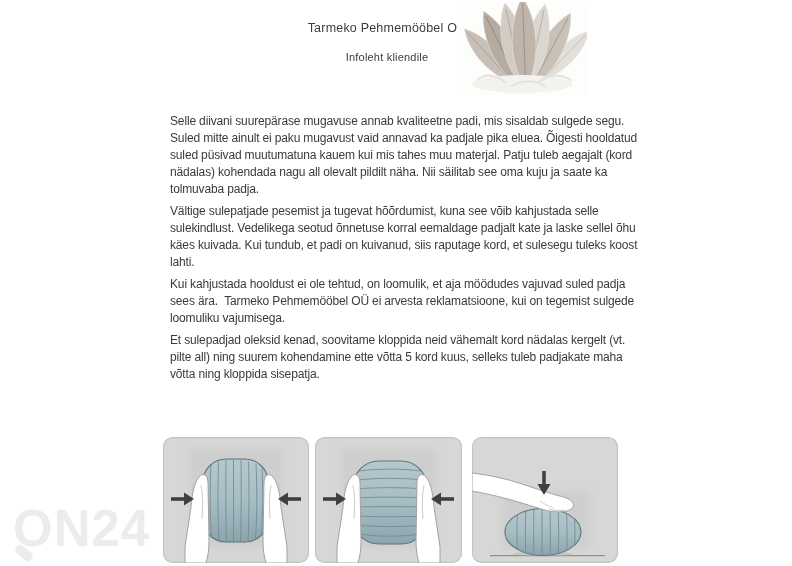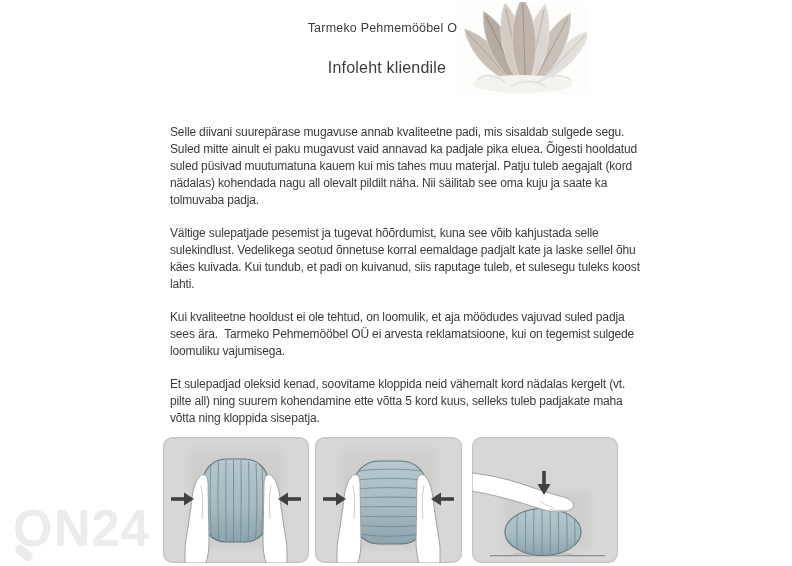--- a/index.html
+++ b/index.html
@@ -6,28 +6,28 @@
   .page{
     position:relative; width:792px; height:566px; background:#ffffff;
     font-family:"Liberation Sans", sans-serif; overflow:hidden;
   }
   
   .header-text{
     position:absolute; left:167px; top:21px; width:440px; text-align:center;
     color:#3c3c3c;
   }
   .company{font-size:12.5px; letter-spacing:.2px;}
-  .subtitle{font-size:16px; margin-top:24px; letter-spacing:.2px;}
+  .subtitle{font-size:11px; margin-top:16px; letter-spacing:.2px;}
   .feather-photo{position:absolute; left:457px; top:2px; width:130px; height:93px;}
   
   .body-copy{
     position:absolute; left:170px; top:108px; width:478px;
     font-size:12px; line-height:17px; color:#3a3a3a; letter-spacing:-0.15px;
   }
-  .body-copy p{margin:16px 0 4px 0; white-space:pre-wrap;}
+  .body-copy p{margin:5px 0 4px 0; white-space:pre-wrap;}
   
   .panel{position:absolute; top:437px; height:126px;}
   .panel svg{display:block;}
   .panel-1{left:163px; width:146px;}
   .panel-2{left:315px; width:147px;}
   .panel-3{left:472px; width:146px;}
   
   .watermark{position:absolute; left:13px; top:501px; width:150px; height:62px;}
   .watermark .wm-text{
     font-size:51px; font-weight:bold; color:#ececea; letter-spacing:1px; line-height:56px;
@@ -80,22 +80,22 @@
           <path d="M0,-34 L0,34" stroke="#9e9488" stroke-width="1" fill="none"></path>
         </g>
       </g>
       <ellipse cx="65" cy="82" rx="50" ry="9" fill="#f3f2ef"></ellipse>
       <path d="M20,78 C30,70 40,74 48,80 M82,80 C92,72 104,72 114,78 M55,84 C65,78 78,78 88,84" stroke="#e3e1dd" stroke-width="2" fill="none" stroke-linecap="round"></path>
     </svg>
   </div>
 
   <div class="body-copy">
     <p>Selle diivani suurepärase mugavuse annab kvaliteetne padi, mis sisaldab sulgede segu. Suled mitte ainult ei paku mugavust vaid annavad ka padjale pika eluea. Õigesti hooldatud suled püsivad muutumatuna kauem kui mis tahes muu materjal. Patju tuleb aegajalt (kord nädalas) kohendada nagu all olevalt pildilt näha. Nii säilitab see oma kuju ja saate ka tolmuvaba padja.</p>
-    <p>Vältige sulepatjade pesemist ja tugevat hõõrdumist, kuna see võib kahjustada selle sulekindlust. Vedelikega seotud õnnetuse korral eemaldage padjalt kate ja laske sellel õhu käes kuivada. Kui tundub, et padi on kuivanud, siis raputage tuleb, et sulesegu tuleks koost lahti.</p>
-    <p>Kui kvaliteetne hooldust ei ole tehtud, on loomulik, et aja möödudes vajuvad suled padja sees ära.  Tarmeko Pehmemööbel OÜ ei arvesta reklamatsioone, kui on tegemist sulgede loomuliku vajumisega.</p>
+    <p>Vältige sulepatjade pesemist ja tugevat hõõrdumist, kuna see võib kahjustada selle sulekindlust. Vedelikega seotud õnnetuse korral eemaldage padjalt kate ja laske sellel õhu käes kuivada. Kui tundub, et padi on kuivanud, siis raputage kord, et sulesegu tuleks koost lahti.</p>
+    <p>Kui kahjustada hooldust ei ole tehtud, on loomulik, et aja möödudes vajuvad suled padja sees ära.  Tarmeko Pehmemööbel OÜ ei arvesta reklamatsioone, kui on tegemist sulgede loomuliku vajumisega.</p>
     <p>Et sulepadjad oleksid kenad, soovitame kloppida neid vähemalt kord nädalas kergelt (vt. pilte all) ning suurem kohendamine ette võtta 5 kord kuus, selleks tuleb padjakate maha võtta ning kloppida sisepatja.</p>
   </div>
 
   <div class="panel panel-1">
     <svg width="146" height="126" viewBox="0 0 146 126">
       <defs>
         <linearGradient id="pg1" x1="0" y1="0" x2="0" y2="1">
           <stop offset="0" stop-color="#b7c8ce"></stop>
             <stop offset="0.55" stop-color="#a5bbc2"></stop>
             <stop offset="1" stop-color="#8ca4ac"></stop>

